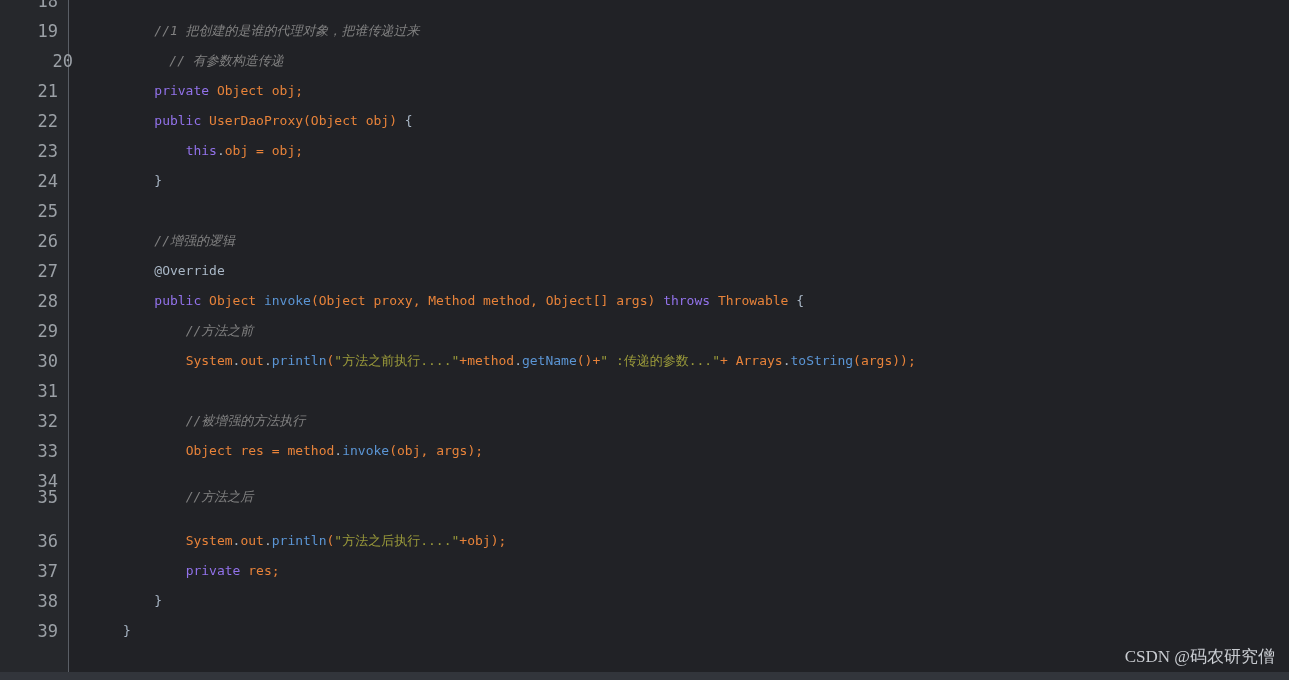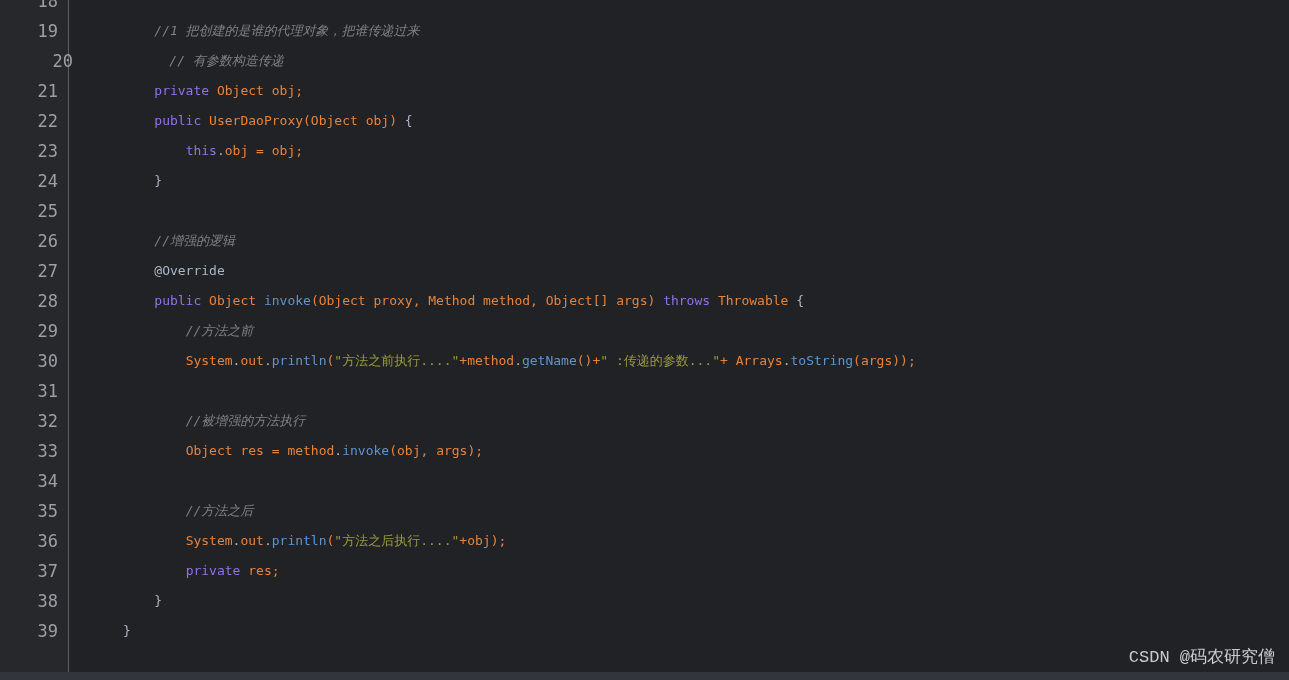--- a/index.html
+++ b/index.html
@@ -106,21 +106,21 @@
     background: #32353b;
   }
 
   
   #watermark {
     position: absolute;
     right: 14px;
     bottom: 12px;
     color: #c9ccd1;
     font-size: 17px;
-    font-family: Liberation Mono, monospace;
+    font-family: Liberation Serif, serif;
     user-select: none;
     white-space: pre;
   }
 </style>
 </head>
 <body>
 
 <div id="editor-root">
 
   <div id="gutter-bg"></div>
@@ -137,21 +137,21 @@
       <div class="code-line" style="position: absolute; left: 0px; top: 196px; width: 1289px;"><div class="gutter-num">25</div><div class="line-code"></div></div>
       <div class="code-line" style="position: absolute; left: 0px; top: 226px; width: 1289px;"><div class="gutter-num">26</div><div class="line-code"><span class="tok-plain">    </span><span class="tok-comment">//增强的逻辑</span></div></div>
       <div class="code-line" style="position: absolute; left: 0px; top: 256px; width: 1289px;"><div class="gutter-num">27</div><div class="line-code"><span class="tok-plain">    </span><span class="tok-plain">@Override</span></div></div>
       <div class="code-line" style="position: absolute; left: 0px; top: 286px; width: 1289px;"><div class="gutter-num">28</div><div class="line-code"><span class="tok-plain">    </span><span class="tok-kw">public</span><span class="tok-plain"> </span><span class="tok-ident">Object</span><span class="tok-plain"> </span><span class="tok-method">invoke</span><span class="tok-ident">(</span><span class="tok-ident">Object</span><span class="tok-plain"> </span><span class="tok-ident">proxy</span><span class="tok-ident">, </span><span class="tok-ident">Method</span><span class="tok-plain"> </span><span class="tok-ident">method</span><span class="tok-ident">, </span><span class="tok-ident">Object</span><span class="tok-ident">[]</span><span class="tok-plain"> </span><span class="tok-ident">args</span><span class="tok-ident">)</span><span class="tok-plain"> </span><span class="tok-kw">throws</span><span class="tok-plain"> </span><span class="tok-ident">Throwable</span><span class="tok-plain"> </span><span class="tok-plain">{</span></div></div>
       <div class="code-line" style="position: absolute; left: 0px; top: 316px; width: 1289px;"><div class="gutter-num">29</div><div class="line-code"><span class="tok-plain">        </span><span class="tok-comment">//方法之前</span></div></div>
       <div class="code-line" style="position: absolute; left: 0px; top: 346px; width: 1289px;"><div class="gutter-num">30</div><div class="line-code"><span class="tok-plain">        </span><span class="tok-ident">System</span><span class="tok-plain">.</span><span class="tok-ident">out</span><span class="tok-plain">.</span><span class="tok-method">println</span><span class="tok-ident">(</span><span class="tok-string">"方法之前执行...."</span><span class="tok-ident">+</span><span class="tok-ident">method</span><span class="tok-plain">.</span><span class="tok-method">getName</span><span class="tok-ident">()</span><span class="tok-ident">+</span><span class="tok-string">" :传递的参数..."</span><span class="tok-ident">+</span><span class="tok-plain"> </span><span class="tok-ident">Arrays</span><span class="tok-plain">.</span><span class="tok-method">toString</span><span class="tok-ident">(</span><span class="tok-ident">args</span><span class="tok-ident">));</span></div></div>
       <div class="code-line" style="position: absolute; left: 0px; top: 376px; width: 1289px;"><div class="gutter-num">31</div><div class="line-code"></div></div>
       <div class="code-line" style="position: absolute; left: 0px; top: 406px; width: 1289px;"><div class="gutter-num">32</div><div class="line-code"><span class="tok-plain">        </span><span class="tok-comment">//被增强的方法执行</span></div></div>
       <div class="code-line" style="position: absolute; left: 0px; top: 436px; width: 1289px;"><div class="gutter-num">33</div><div class="line-code"><span class="tok-plain">        </span><span class="tok-ident">Object</span><span class="tok-plain"> </span><span class="tok-ident">res</span><span class="tok-plain"> </span><span class="tok-ident">=</span><span class="tok-plain"> </span><span class="tok-ident">method</span><span class="tok-plain">.</span><span class="tok-method">invoke</span><span class="tok-ident">(</span><span class="tok-ident">obj</span><span class="tok-ident">, </span><span class="tok-ident">args</span><span class="tok-ident">);</span></div></div>
       <div class="code-line" style="position: absolute; left: 0px; top: 466px; width: 1289px; padding-left: 37px;"><div class="gutter-num">34</div><div class="line-code"></div></div>
-      <div class="code-line" style="position: absolute; left: 0px; top: 496px; width: 1289px;"><div class="gutter-num">35</div><div class="line-code"><span class="tok-plain">        </span><span class="tok-comment">//方法之后</span></div></div>
+      <div class="code-line" style="position: absolute; left: 0px; top: 482px; width: 1289px;"><div class="gutter-num">35</div><div class="line-code"><span class="tok-plain">        </span><span class="tok-comment">//方法之后</span></div></div>
       <div class="code-line" style="position: absolute; left: 0px; top: 526px; width: 1289px;"><div class="gutter-num">36</div><div class="line-code"><span class="tok-plain">        </span><span class="tok-ident">System</span><span class="tok-plain">.</span><span class="tok-ident">out</span><span class="tok-plain">.</span><span class="tok-method">println</span><span class="tok-ident">(</span><span class="tok-string">"方法之后执行...."</span><span class="tok-ident">+</span><span class="tok-ident">obj</span><span class="tok-ident">);</span></div></div>
       <div class="code-line" style="position: absolute; left: 0px; top: 556px; width: 1289px; padding-left: 44px;"><div class="gutter-num">37</div><div class="line-code"><span class="tok-plain">        </span><span class="tok-kw">private</span><span class="tok-plain"> </span><span class="tok-ident">res</span><span class="tok-ident">;</span></div></div>
       <div class="code-line" style="position: absolute; left: 0px; top: 586px; width: 1289px;"><div class="gutter-num">38</div><div class="line-code"><span class="tok-plain">    </span><span class="tok-plain">}</span></div></div>
       <div class="code-line" style="position: absolute; left: 0px; top: 616px; width: 1289px;"><div class="gutter-num">39</div><div class="line-code"><span class="tok-plain">}</span></div></div>
       <div class="code-line" style="position: absolute; left: 0px; top: 646px; width: 1289px; margin-top: 48px;"><div class="gutter-num">40</div><div class="line-code"></div></div>
     </div>
 
   <div id="status-bar"></div>
 
   <div id="watermark">CSDN @码农研究僧</div>

